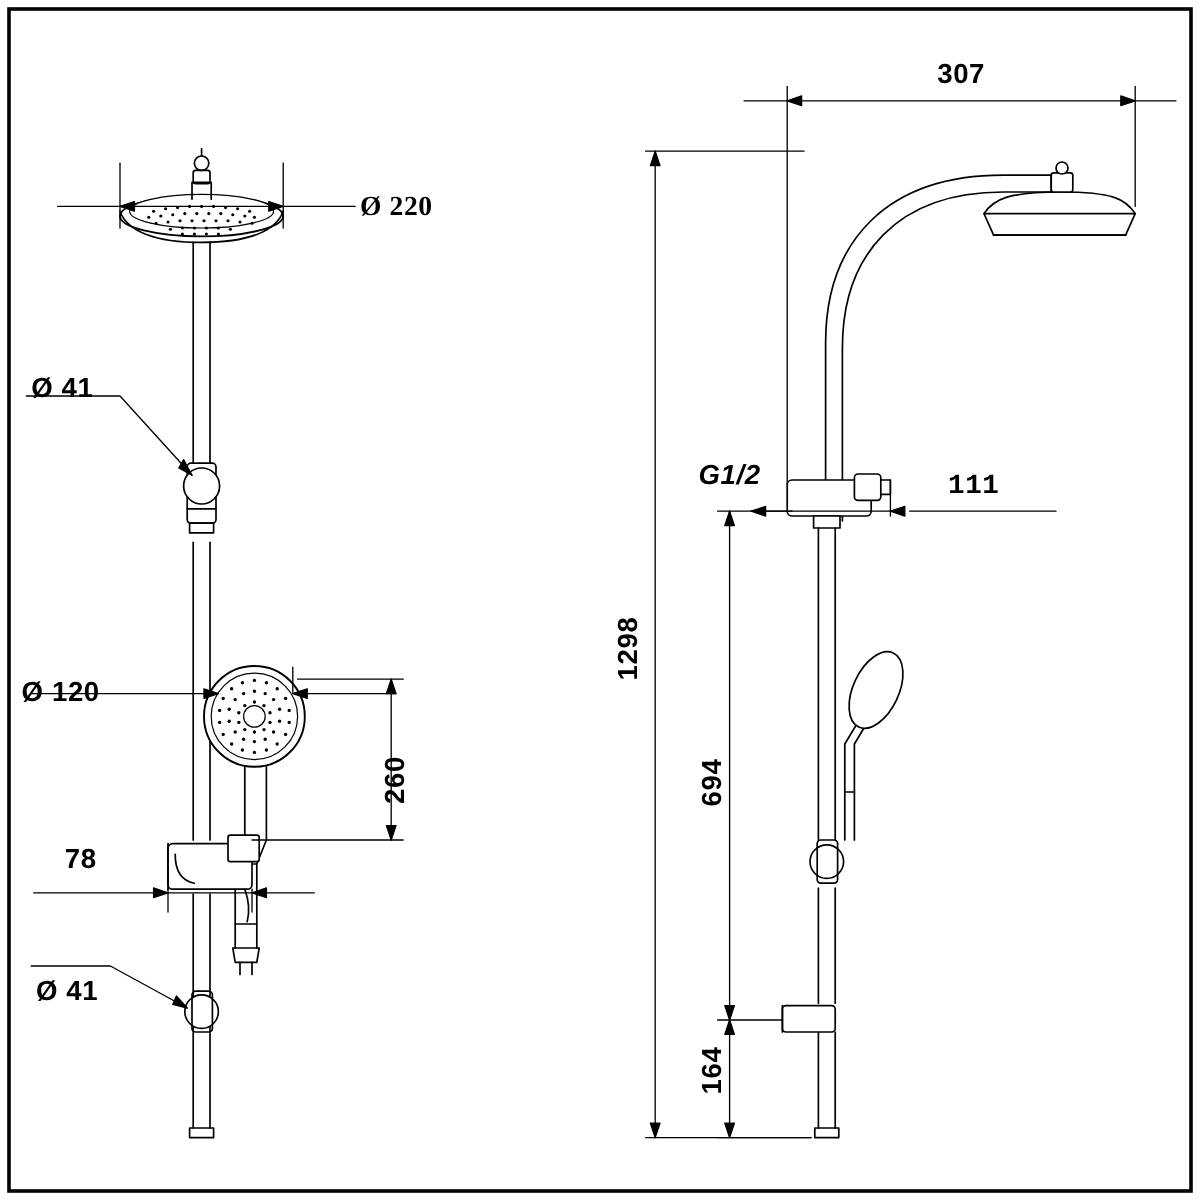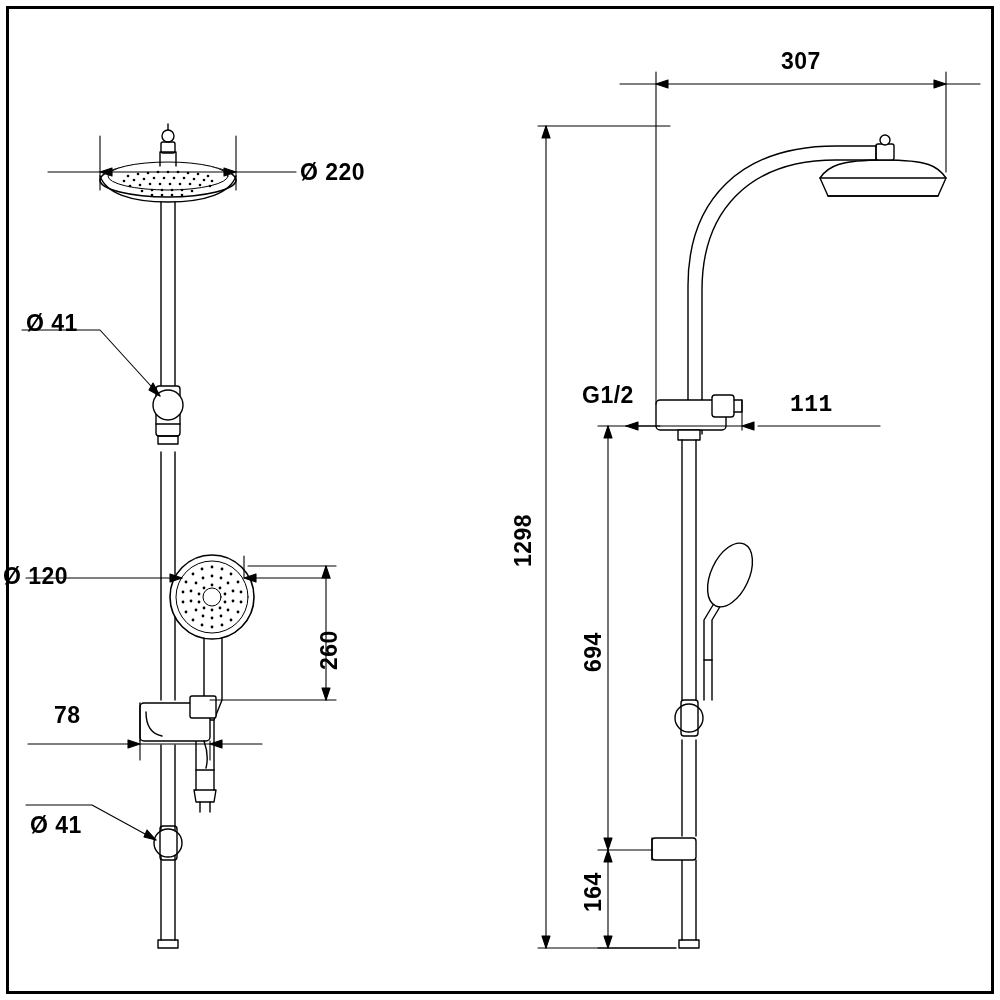--- a/index.html
+++ b/index.html
@@ -292,26 +292,26 @@
         <path d="M608 850 L604 838 L612 838 Z" fill="#000"></path>
 
         <path d="M598 948 L676 948"></path>
         <path d="M608 850 L608 948"></path>
         <path d="M608 850 L604 862 L612 862 Z" fill="#000"></path>
         <path d="M608 948 L604 936 L612 936 Z" fill="#000"></path>
       </g>
     </g>
   </svg>
 
-  <div class="dimtext" style="left:300px; top:159px;">Ø 220</div>
+  <div class="dimtext" style="left:300px; top:159px;font-family:Liberation Serif, serif;">Ø 220</div>
   <div class="dimtext" style="left:26px; top:310px;">Ø 41</div>
-  <div class="dimtext" style="left:3px; top:563px;">Ø 120</div>
+  <div class="dimtext" style="left:18px; top:563px;">Ø 120</div>
   <div class="dimtext vert" style="left:316px; top:670px;">260</div>
   <div class="dimtext" style="left:54px; top:702px;">78</div>
   <div class="dimtext" style="left:30px; top:812px;">Ø 41</div>
 
   <div class="dimtext" style="left:781px; top:48px;">307</div>
-  <div class="dimtext" style="left:582px; top:382px;">G1/2</div>
+  <div class="dimtext" style="left:582px; top:382px;font-style:italic;">G1/2</div>
   <div class="dimtext" style="left:790px; top:392px;font-family:Liberation Mono, monospace;">111</div>
   <div class="dimtext vert" style="left:510px; top:567px;">1298</div>
   <div class="dimtext vert" style="left:580px; top:672px;">694</div>
   <div class="dimtext vert" style="left:580px; top:912px;">164</div>
 </div>
 
 </body></html>

